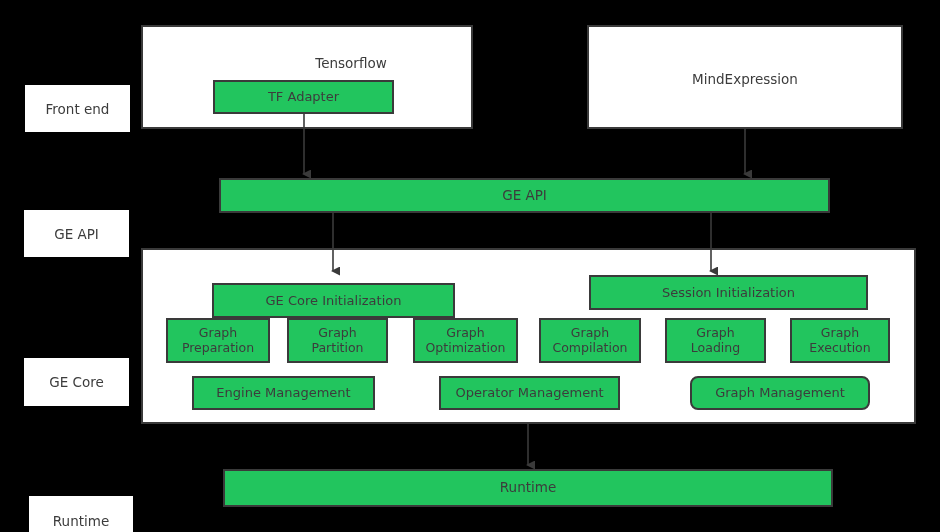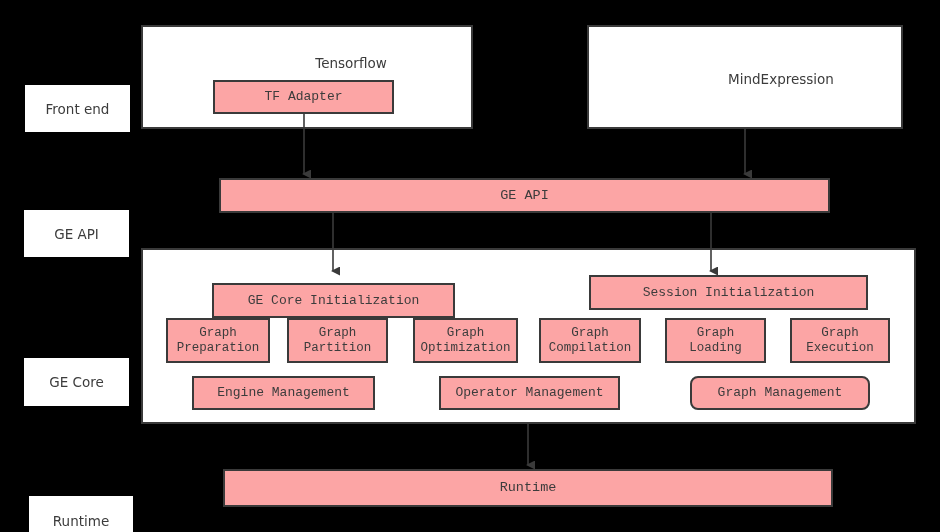--- a/index.html
+++ b/index.html
@@ -10,30 +10,29 @@
   #canvas {
     position: relative;
     width: 940px;
     height: 532px;
     background: #000000;
     overflow: hidden;
     font-family: "DejaVu Sans", "Liberation Sans", sans-serif;
   }
   .box {
     position: absolute;
-    background: #fca5a5;
+    background: #22c55e;
     border: 2px solid #3a3a3a;
     box-sizing: border-box;
     color: #3c3c3c;
     display: flex;
     align-items: center;
     justify-content: center;
     text-align: center;
     line-height: 1.18;
-    font-family: Liberation Mono, monospace;
   }
   
   .layer-label {
     position: absolute;
     background: #ffffff;
     border: none;
     box-sizing: border-box;
     color: #3c3c3c;
     display: flex;
     align-items: center;
@@ -100,21 +99,21 @@
     <span>Runtime</span>
   </div>
 
   <div class="container-box" style="left:141px; top:25px; width:332px; height:104px;"></div>
   <div class="fe-title" style="left:141px; top:55px; width:332px;padding-left:44px;">Tensorflow</div>
   <div class="box inner" style="left:213px; top:80px; width:181px; height:34px;">
     <span>TF Adapter</span>
   </div>
 
   <div class="container-box" style="left:587px; top:25px; width:316px; height:104px;"></div>
-  <div class="fe-title" style="left:587px; top:71px; width:316px;padding-left:36px;">MindExpression</div>
+  <div class="fe-title" style="left:587px; top:71px; width:316px;">MindExpression</div>
 
   <div class="box bar-label" style="left:219px; top:178px; width:611px; height:35px;">
     <span>GE API</span>
   </div>
 
   <div class="container-box" style="left:141px; top:248px; width:775px; height:176px;"></div>
 
   <div class="box init-box" style="left:212px; top:283px; width:243px; height:35px;">
     <span>GE Core Initialization</span>
   </div>

